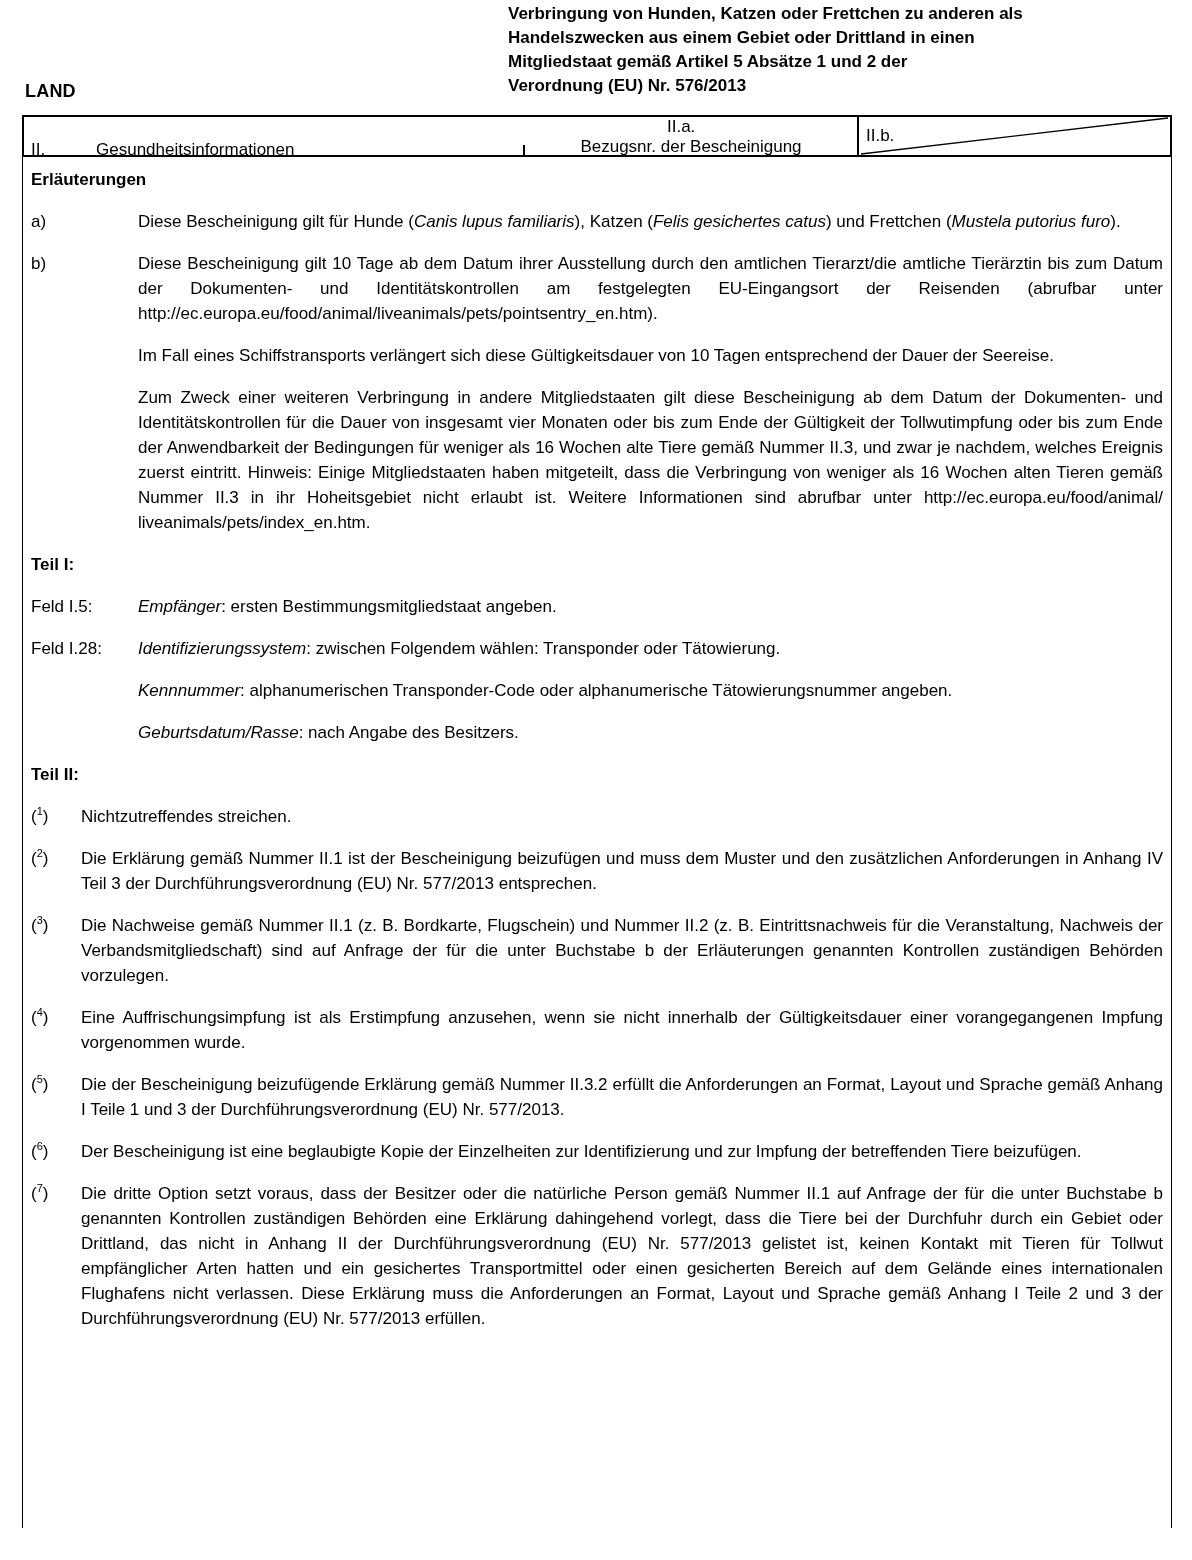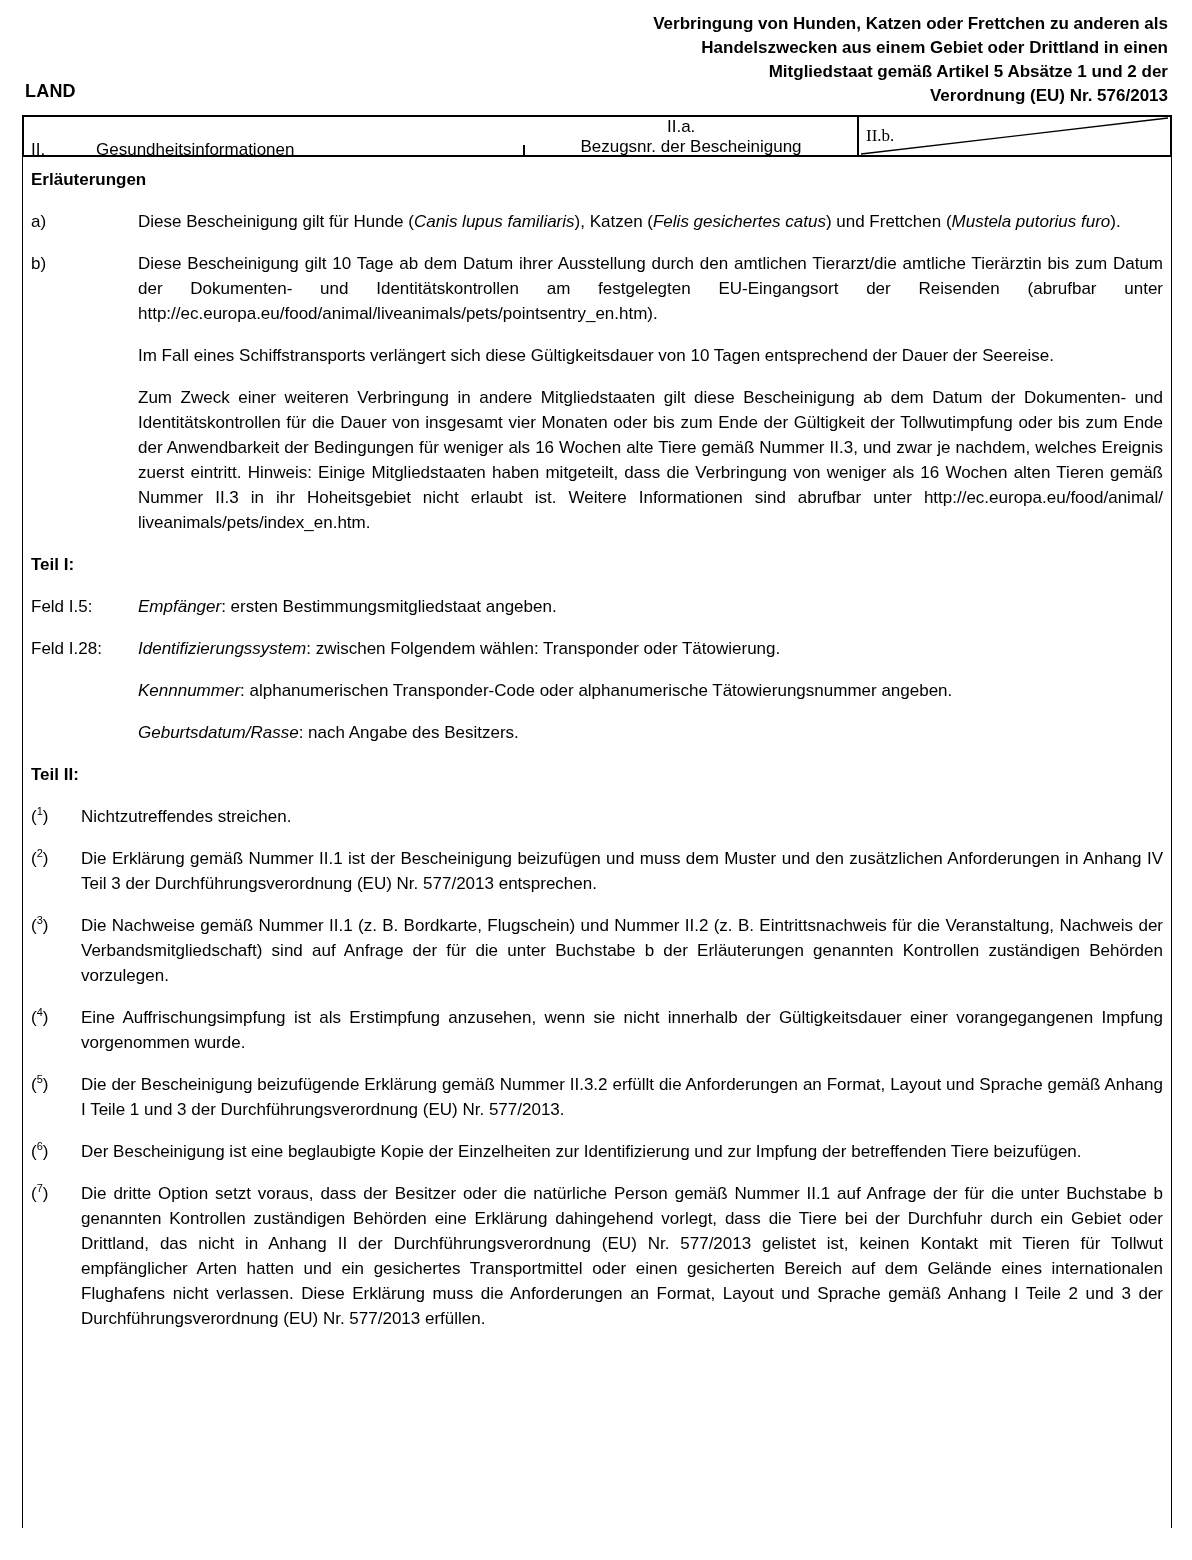--- a/index.html
+++ b/index.html
@@ -7,35 +7,35 @@
     position:relative;
     width:1192px;height:1560px;
     background:#fff;color:#000;
     font-family:"Liberation Sans", sans-serif;
     font-size:17px;
     overflow:hidden;
   }
   
   .hdr{position:relative;height:115px;}
   .hdr-title{
-    position:absolute;top:12px;right:24px;width:660px;
-    text-align:right;font-weight:bold;line-height:24px;
+    position:absolute;top:2px;right:24px;width:660px;
+    font-weight:bold;line-height:24px;
     white-space:pre-line;
   }
   .land{position:absolute;left:25px;bottom:13px;font-weight:bold;font-size:18px;letter-spacing:.2px;}
   
   .tbl{
     margin-left:22px;width:1150px;height:42px;
     display:flex;box-sizing:border-box;
     border:2px solid #000;
   }
   .cell{box-sizing:border-box;display:flex;align-items:center;padding:0 7px;}
   .c1{width:501px;border-right:2px solid #000;margin-top:28px;}
   .c2{width:334px;border-right:2px solid #000;flex-direction:column;}
-  .c3{flex:1;position:relative;font-family:Liberation Serif, serif;}
+  .c3{flex:1;position:relative;}
   .c1 .num{display:inline-block;width:65px;flex:none;}
   .c2 .num{display:inline-block;width:48px;flex:none;}
   .c3 .num{position:relative;}
   .c3 svg{position:absolute;left:0;top:0;width:100%;height:100%;display:block;}
   
   .notes{
     margin-left:22px;width:1150px;height:1371px;
     box-sizing:border-box;
     border-left:1.5px solid #000;border-right:1.5px solid #000;
     padding:10px 8px 0 8px;

